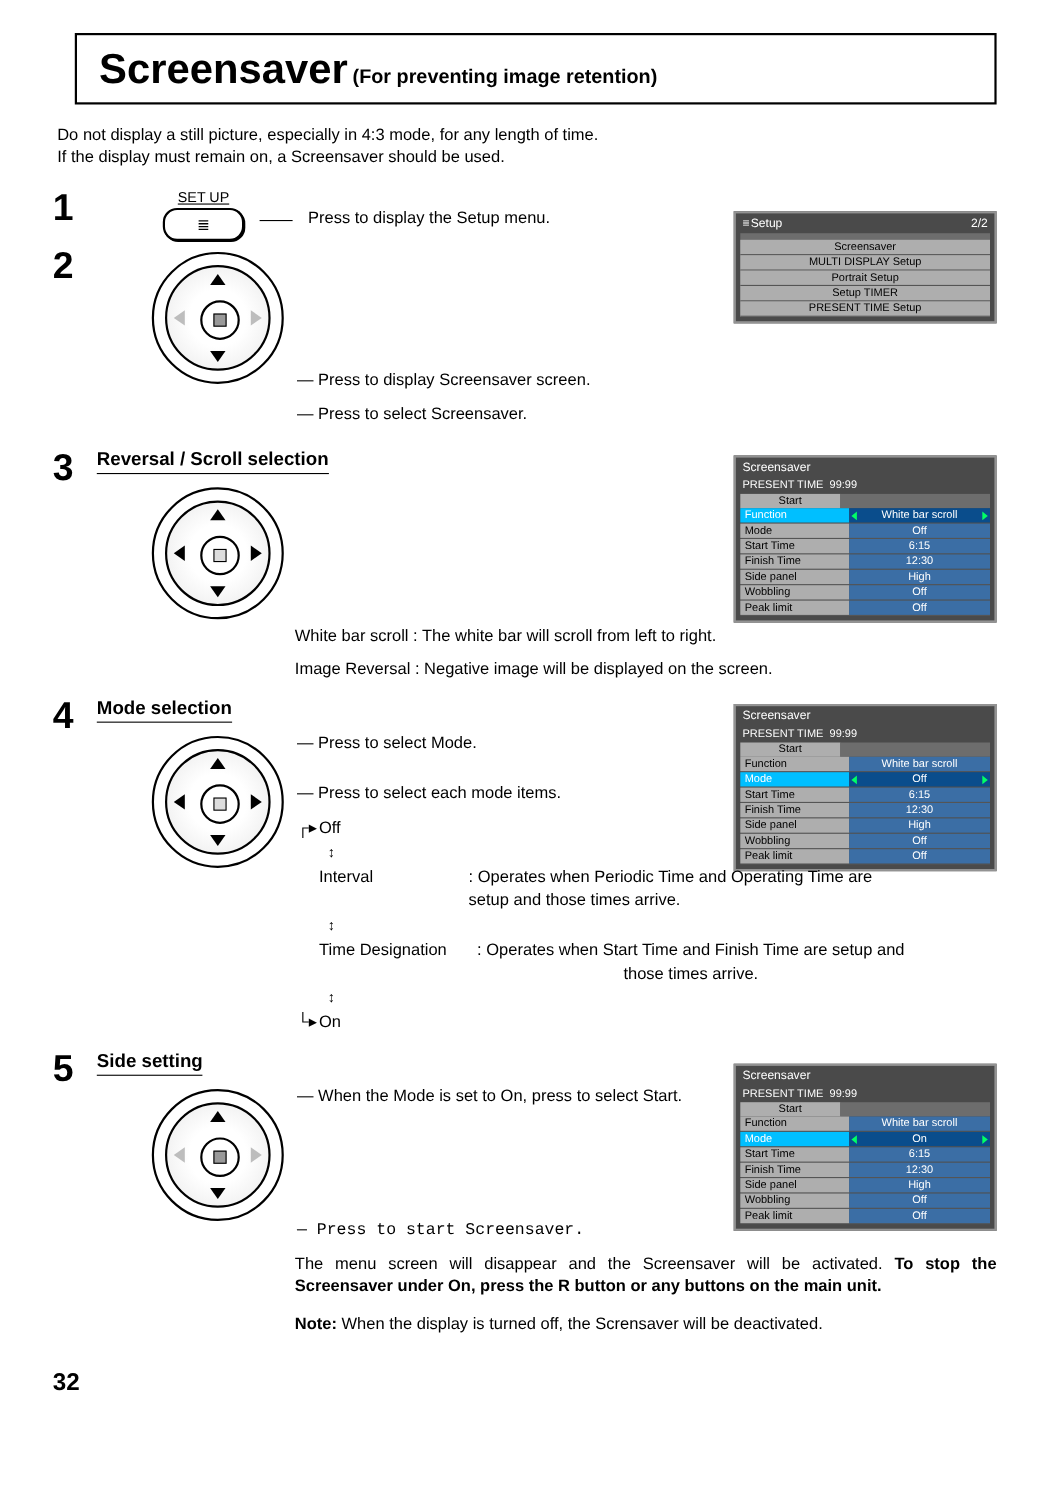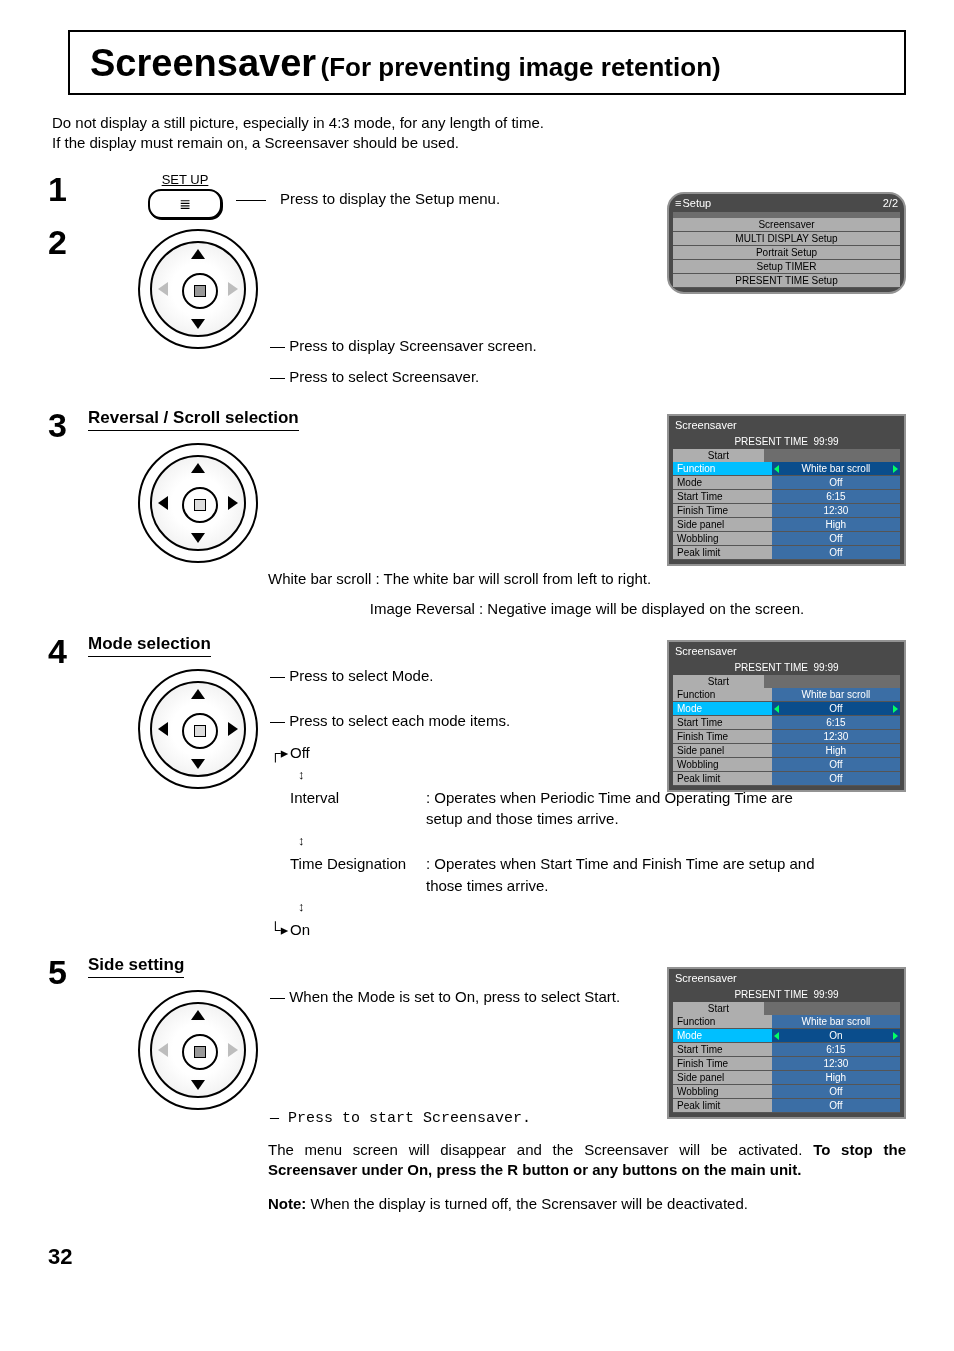--- a/index.html
+++ b/index.html
@@ -20,21 +20,21 @@
     padding: 10px 20px 8px 20px;
     margin-bottom: 18px;
     margin-left: 20px;
   }
   .title-main {
     font-size: 38px;
     font-weight: bold;
     display: inline;
   }
   .title-sub {
-    font-size: 26px;
+    font-size: 18px;
     font-weight: bold;
     display: inline;
   }
   .intro {
     font-size: 15px;
     margin-left: 4px;
     margin-bottom: 18px;
     line-height: 1.35;
   }
   .row {
@@ -196,21 +196,21 @@
     background: #3b6ea5;
     position: relative;
   }
   .osd-row .value.active { background: #0a4d8c; }
   .osd-row .value .tri-l, .osd-row .value .tri-r {
     position:absolute; top:3px; width:0; height:0;
     border-style:solid;
   }
   .osd-row .value .tri-l { left:2px; border-width:4px 5px 4px 0; border-color:transparent #00ff66 transparent transparent;}
   .osd-row .value .tri-r { right:2px; border-width:4px 0 4px 5px; border-color:transparent transparent transparent #00ff66;}
-  .osd .present-row { display:flex; justify-content:center; padding:2px 6px; color:#fff; font-size:10px;}
+  .osd .present-row { display:flex; justify-content:flex-start; padding:2px 6px; color:#fff; font-size:10px;}
   .osd .start-row { display:flex; }
   .osd .start-row .start-btn { width:40%; margin-left:0; background:#aeaeae; text-align:center; padding:1px 0; font-size:10px;}
   .osd-title-row { padding:3px 6px; color:#fff; font-size:11px; }
   .seq-col {
     display:flex; flex-direction:column; align-items:flex-start; gap:2px;
     font-size:15px;
   }
   .seq-row { display:flex; align-items:flex-start; gap:6px;}
   .seq-row .tag { width:130px; }
   .seq-indent { margin-left:28px;}
@@ -244,21 +244,21 @@
   <div class="title-box">
     <span class="title-main">Screensaver</span>
     <span class="title-sub">(For preventing image retention)</span>
   </div>
 
   <div class="intro" style="white-space:pre-line;">Do not display a still picture, especially in 4:3 mode, for any length of time.
 If the display must remain on, a Screensaver should be used.</div>
 
   <div style="position:relative; min-height:220px;">
 
-    <div class="osd" style="top:20px;border-radius:17px;">
+    <div class="osd" style="top:20px;">
       <div class="osd-header">
         <span class="left"><span style="letter-spacing:-2px;">≡</span> <span>Setup</span></span>
         <span class="right">2/2</span>
       </div>
       <div class="osd-list" style="padding-top:6px;">
         <div class="osd-item">Screensaver</div>
         <div class="osd-item">MULTI DISPLAY Setup</div>
         <div class="osd-item">Portrait Setup</div>
         <div class="osd-item">Setup TIMER</div>
         <div class="osd-item">PRESENT TIME Setup</div>
@@ -358,21 +358,21 @@
           <div class="dpad-arrow dpad-down"></div>
           <div class="dpad-arrow dpad-left"></div>
           <div class="dpad-arrow dpad-right"></div>
           <div class="dpad-center">
               <div class="dpad-center-sq" style="background:#ddd;border:1px solid #000;"></div>
             </div>
         </div>
       </div>
       <div class="body-text" style="margin-left:180px; margin-top:6px;">
         <div>White bar scroll : The white bar will scroll from left to right.</div>
-        <div style="margin-top:10px;text-align:center;">Image Reversal : Negative image will be displayed on the screen.</div>
+        <div style="margin-top:10px;">Image Reversal : Negative image will be displayed on the screen.</div>
       </div>
     </div>
   </div>
 
   <div class="row" style="position:relative; margin-top:14px;">
     <div class="step-num">4</div>
     <div class="step-body" style="position:relative;">
       <div class="step-heading">Mode selection</div>
 
       
@@ -442,21 +442,21 @@
                 <span class="seq-branch">&nbsp;</span>
                 <span class="tag">Interval</span>
                 <span style="flex:1;">: Operates when Periodic Time and Operating Time are setup and those times arrive.</span>
               </div>
             <div class="seq-row seq-indent">
                 <span class="updown">↕</span>
               </div>
             <div class="seq-row">
                 <span class="seq-branch">&nbsp;</span>
                 <span class="tag">Time Designation</span>
-                <span style="flex:1;">: Operates when Start Time and Finish Time are setup and those times arrive.</span>
+                <span style="flex:1;text-align:center;">: Operates when Start Time and Finish Time are setup and those times arrive.</span>
               </div>
             <div class="seq-row seq-indent">
                 <span class="updown">↕</span>
               </div>
             <div class="seq-row">
                 <span class="seq-branch">└▸</span>
                 <span class="tag">On</span>
               </div>
           </div>
         </div>

